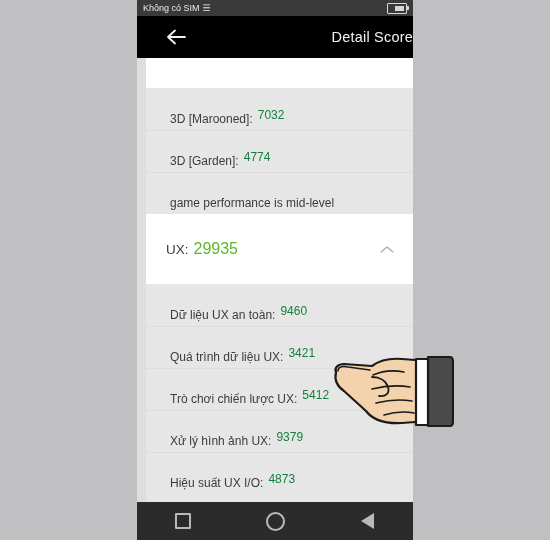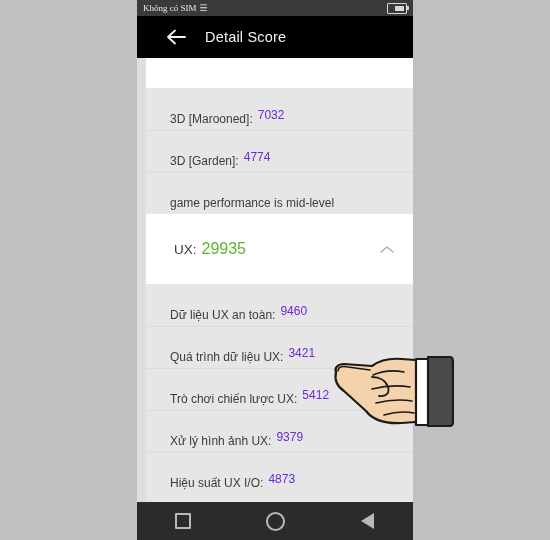--- a/index.html
+++ b/index.html
@@ -28,21 +28,20 @@
 
   
   #status-bar {
     position: relative;
     height: 16px;
     background: #3a3a3a;
     color: #e9e9e9;
     font-size: 9px;
     display: flex;
     align-items: center;
-    font-family: Liberation Serif, serif;
   }
   #status-carrier {
     position: absolute;
     left: 6px;
     display: flex;
     align-items: center;
     gap: 3px;
     white-space: nowrap;
   }
   #status-clock {
@@ -91,20 +90,21 @@
   }
 
   
   #app-header {
     height: 42px;
     background: #000;
     display: flex;
     align-items: center;
     padding-left: 26px;
     box-sizing: border-box;
+    justify-content: space-between;
   }
   #back-button {
     width: 26px;
     height: 26px;
     display: flex;
     align-items: center;
     justify-content: center;
     cursor: pointer;
   }
   #app-title {
@@ -157,34 +157,34 @@
     content: "";
     position: absolute;
     left: 0;
     right: 0;
     top: 0;
     height: 1px;
     background: #dcdcdc;
   }
   .row .label { white-space: nowrap; margin-top: 20px; }
   .row .value {
-    color: #6d28d9;
+    color: #15803d;
     margin-left: 5px;
     white-space: nowrap;
     margin-top: 12px;
   }
 
   
   .section-header {
     position: relative;
     height: 70px;
     background: #ffffff;
     display: flex;
     align-items: center;
-    padding: 0 18px 0 28px;
+    padding: 0 18px 0 20px;
     box-sizing: border-box;
     font-size: 13.5px;
     color: #3c3c3c;
     cursor: pointer;
   }
   .section-header .value {
     color: #5cb82b;
     margin-left: 5px;
     font-size: 16px;
   }

